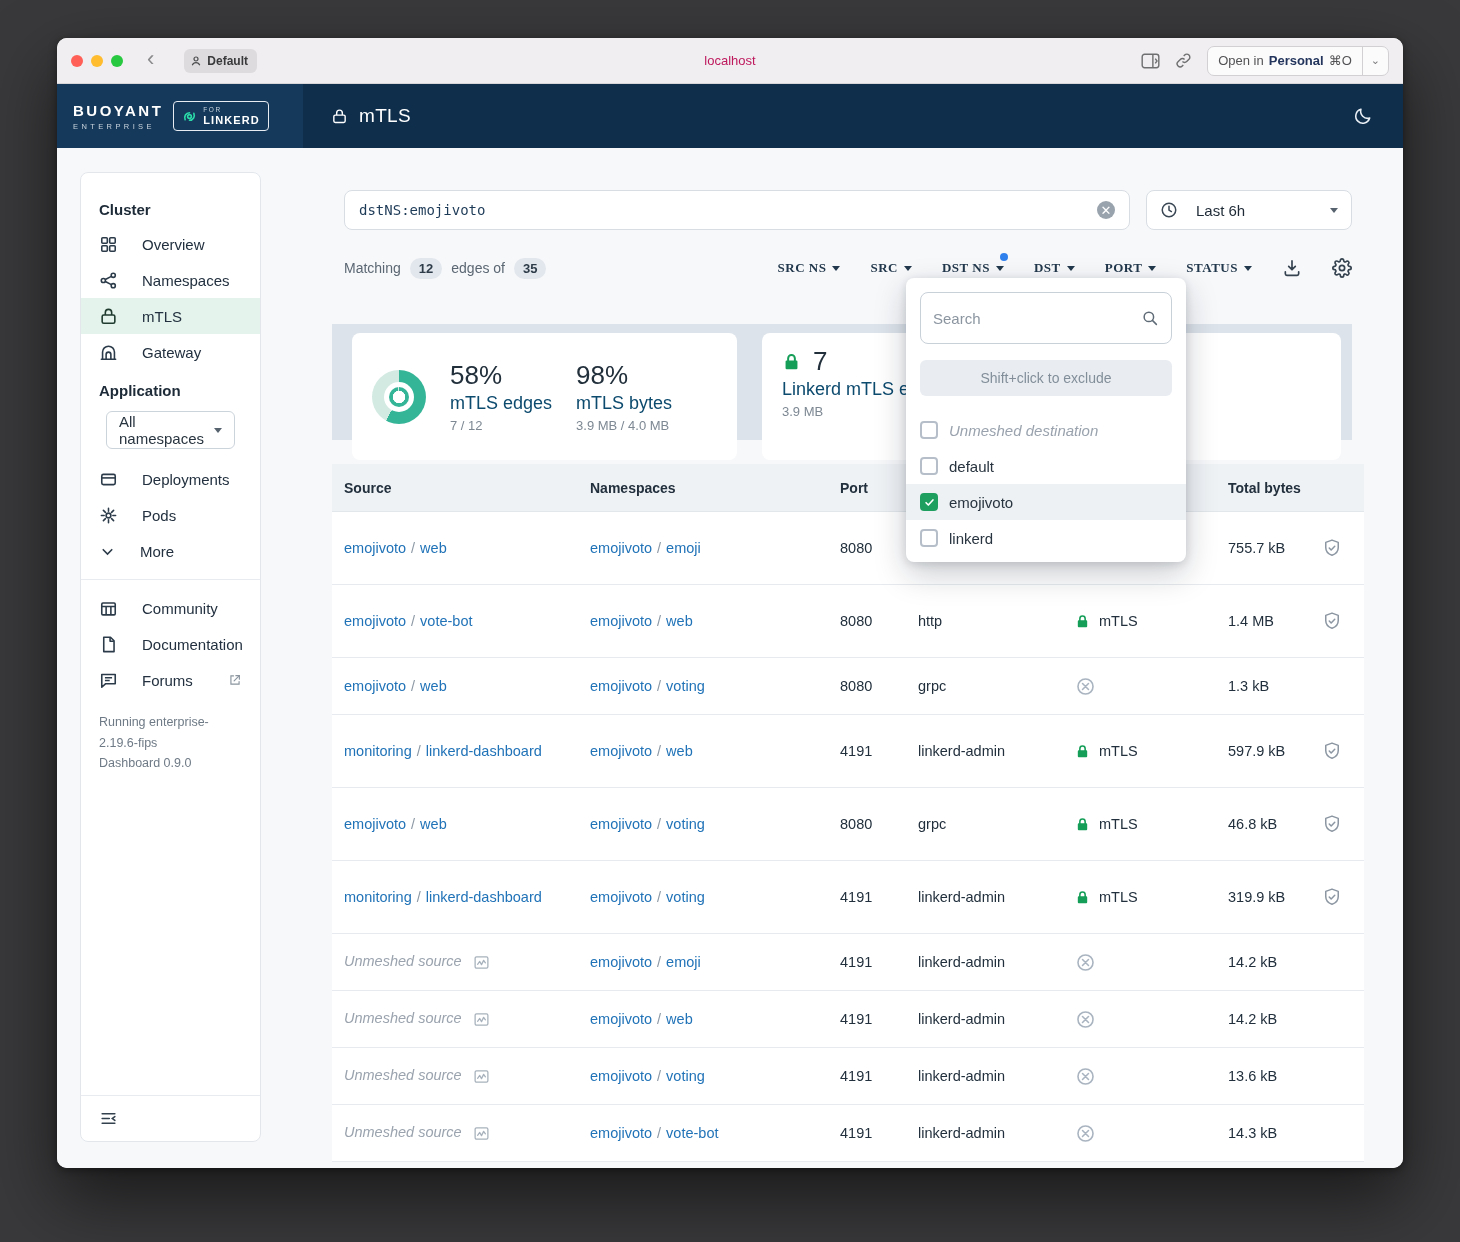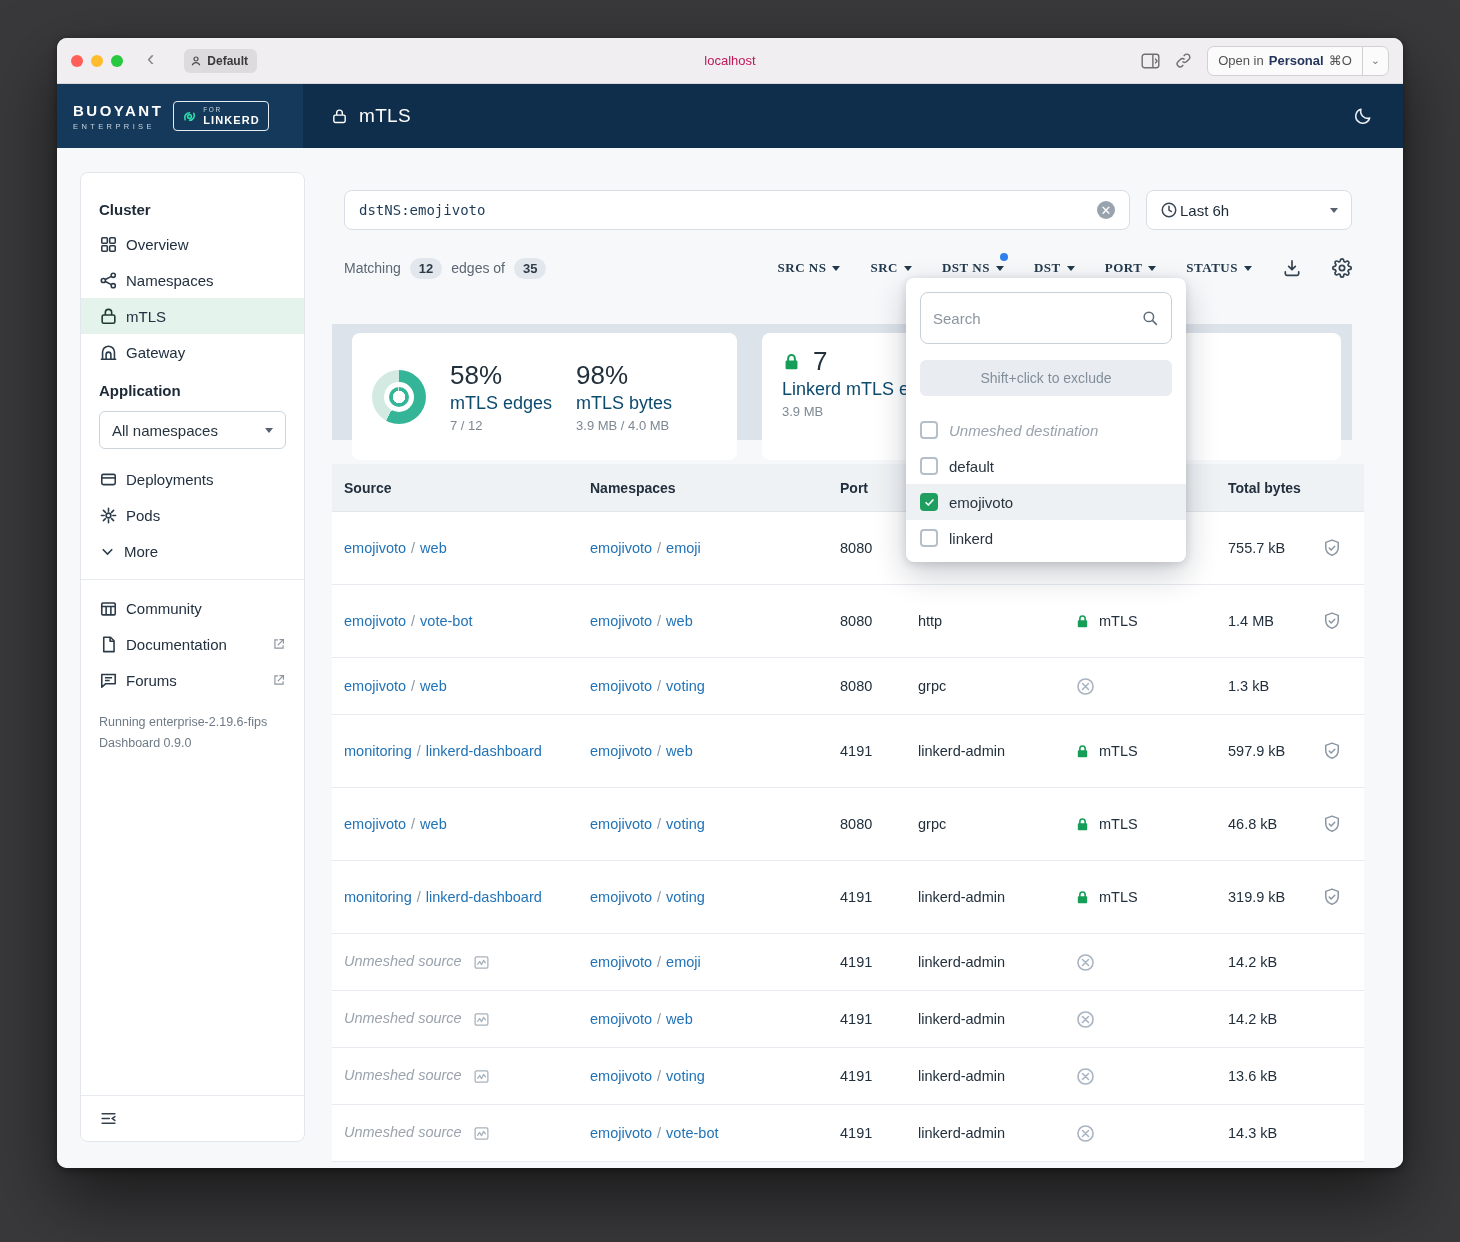--- a/index.html
+++ b/index.html
@@ -58,47 +58,47 @@
   .badge-name { font-size:11px; color:#fff; font-weight:700; letter-spacing:1.1px; margin-top:1px; }
   .page-title-zone { display:flex; align-items:center; gap:11px; margin-left:28px; }
   .page-title { color:#fff; font-size:19px; font-weight:500; letter-spacing:.3px; }
   .moon-btn { margin-left:auto; margin-right:30px; display:flex; }
 
   
   .app-body { position:absolute; top:110px; bottom:0; left:0; right:0; background:#f7f8fa; }
 
   
   .sidebar {
-    position:absolute; left:23px; top:24px; width:225px; height:970px;
+    position:absolute; left:23px; top:24px; width:181px; height:970px;
     background:#fff; border:1px solid #e3e7ec; border-radius:8px;
     display:flex; flex-direction:column; overflow:hidden; padding-top:16px;
   }
   .side-label { padding:0 18px; font-size:15px; font-weight:700; color:#1d2a37; margin:12px 0 8px; }
-  .side-item { height:36px; display:flex; align-items:center; gap:8px; padding:0 18px; font-size:15px; color:#22303f; cursor:pointer; flex-shrink:0; }
+  .side-item { height:36px; display:flex; align-items:center; gap:24px; padding:0 18px; font-size:15px; color:#22303f; cursor:pointer; flex-shrink:0; }
   .side-item svg { flex-shrink:0; }
   .side-item.active { background:#e4f4ec; }
   .ns-select {
-    margin:4px 18px 12px; height:38px; border:1px solid #ccd4db; border-radius:6px;
+    margin:4px 25px 12px; height:38px; border:1px solid #ccd4db; border-radius:6px;
     display:flex; align-items:center; justify-content:space-between; padding:0 12px;
     font-size:15px; color:#28343f; cursor:pointer; flex-shrink:0;
   }
   .side-divider { border-top:1px solid #e8ebef; margin:10px 0; }
   .ext-ico { margin-left:auto; display:flex; }
   .version { padding:14px 18px 0; font-size:12.5px; color:#6e7a86; line-height:1.65; }
   .side-spacer { flex:1; }
   .side-bottom { border-top:1px solid #e8ebef; height:46px; display:flex; align-items:center; padding:0 18px; flex-shrink:0; }
 
   
   .main { position:absolute; left:275px; top:42px; width:1032px; }
 
   .search-row { display:flex; gap:16px; padding:0 12px; }
   .query-box { flex:1; height:40px; background:#fff; border:1px solid #d7dde3; border-radius:8px; display:flex; align-items:center; padding:0 14px; }
   .query-input { flex:1; border:none; outline:none; background:transparent; font-family:"DejaVu Sans Mono", monospace; font-size:14px; color:#1d3a57; }
   .clear-btn { width:18px; height:18px; border-radius:50%; background:#99a3ad; color:#fff; display:flex; align-items:center; justify-content:center; font-size:13px; line-height:1; cursor:pointer; border:none; }
-  .time-select { width:206px; height:40px; background:#fff; border:1px solid #d7dde3; border-radius:8px; display:flex; align-items:center; padding:0 13px; gap:2px; font-size:15px; color:#1e2a36; cursor:pointer; }
+  .time-select { width:206px; height:40px; background:#fff; border:1px solid #d7dde3; border-radius:8px; display:flex; align-items:center; padding:0 13px; gap:18px; font-size:15px; color:#1e2a36; cursor:pointer; }
   .caret { width:0; height:0; border-left:4.5px solid transparent; border-right:4.5px solid transparent; border-top:5.5px solid #56626e; }
   .time-select .caret { margin-left:auto; }
 
   .filter-row { display:flex; align-items:center; margin-top:22px; padding:0 12px; height:32px; }
   .matching { display:flex; align-items:center; gap:9px; font-size:14px; color:#5b6773; }
   .count-badge { background:#e2e7ed; border-radius:11px; padding:3px 9px; font-size:13px; font-weight:600; color:#2e3c49; }
   .filter-group { margin-left:auto; display:flex; align-items:center; gap:30px;font-family:Liberation Serif, serif; }
   .filter-btn { font-size:13px; font-weight:700; color:#22384c; letter-spacing:.5px; display:flex; gap:6px; align-items:center; position:relative; cursor:pointer; background:none; border:none; font-family:inherit; }
   .filter-btn .caret { border-top-color:#22384c; }
   .active-dot { position:absolute; top:-7px; right:-4px; width:8px; height:8px; border-radius:50%; background:#2f80ed; }

